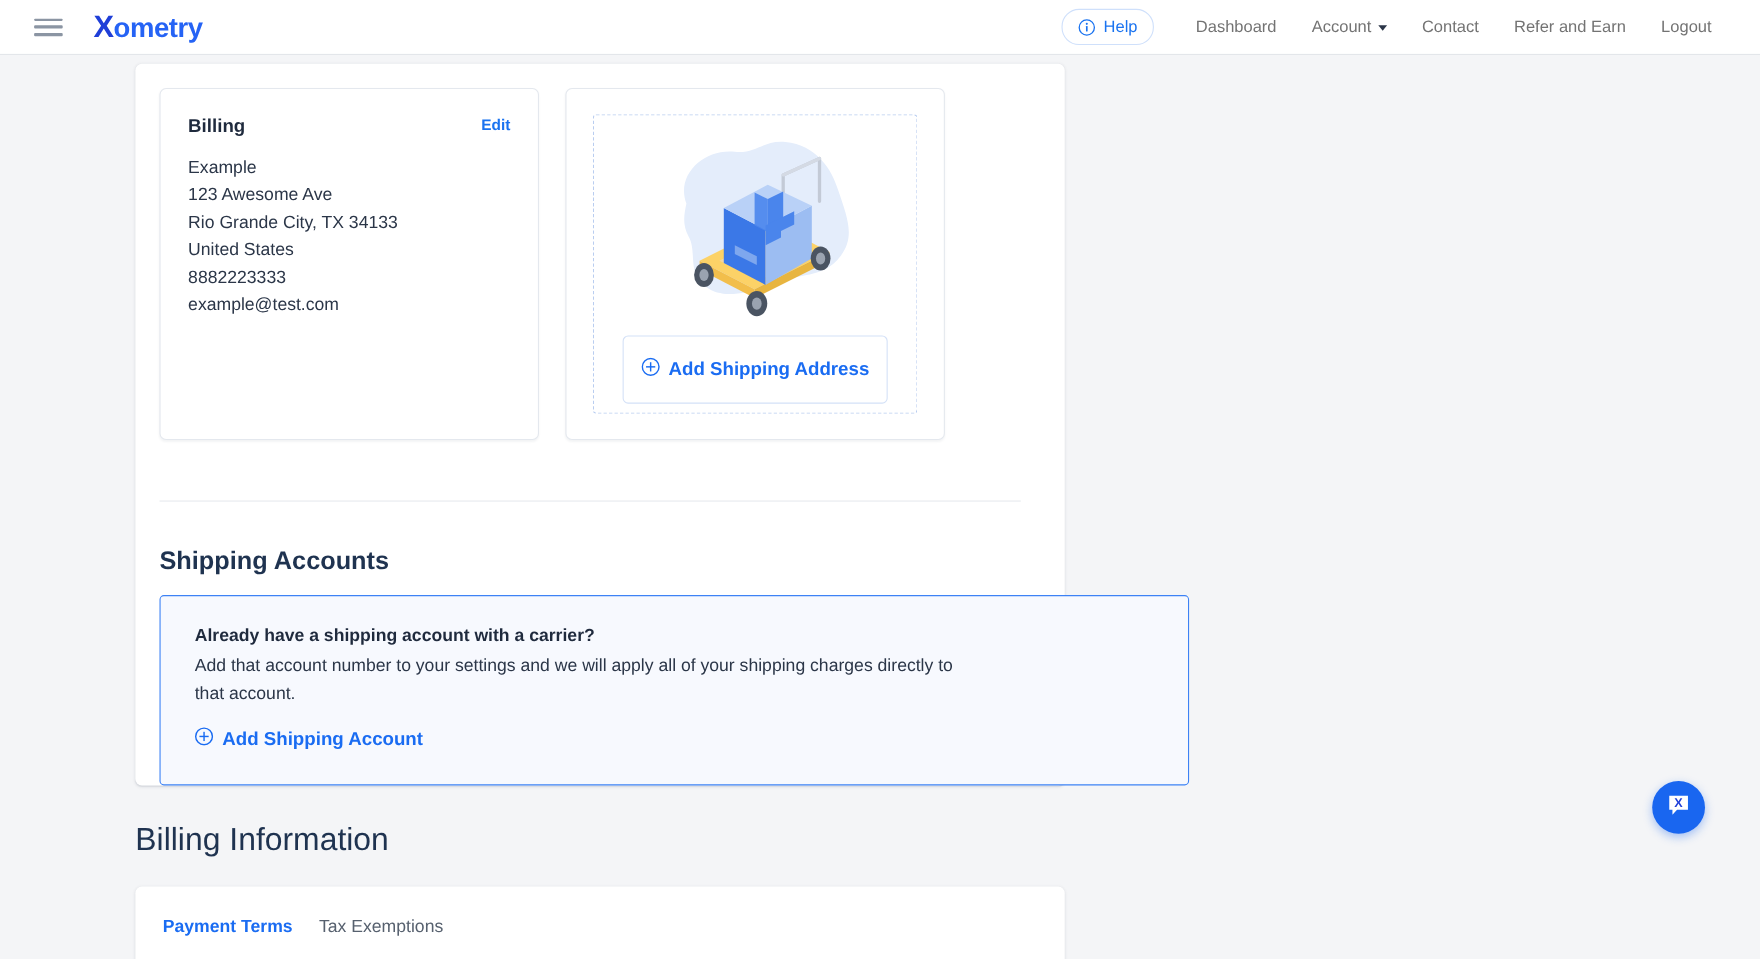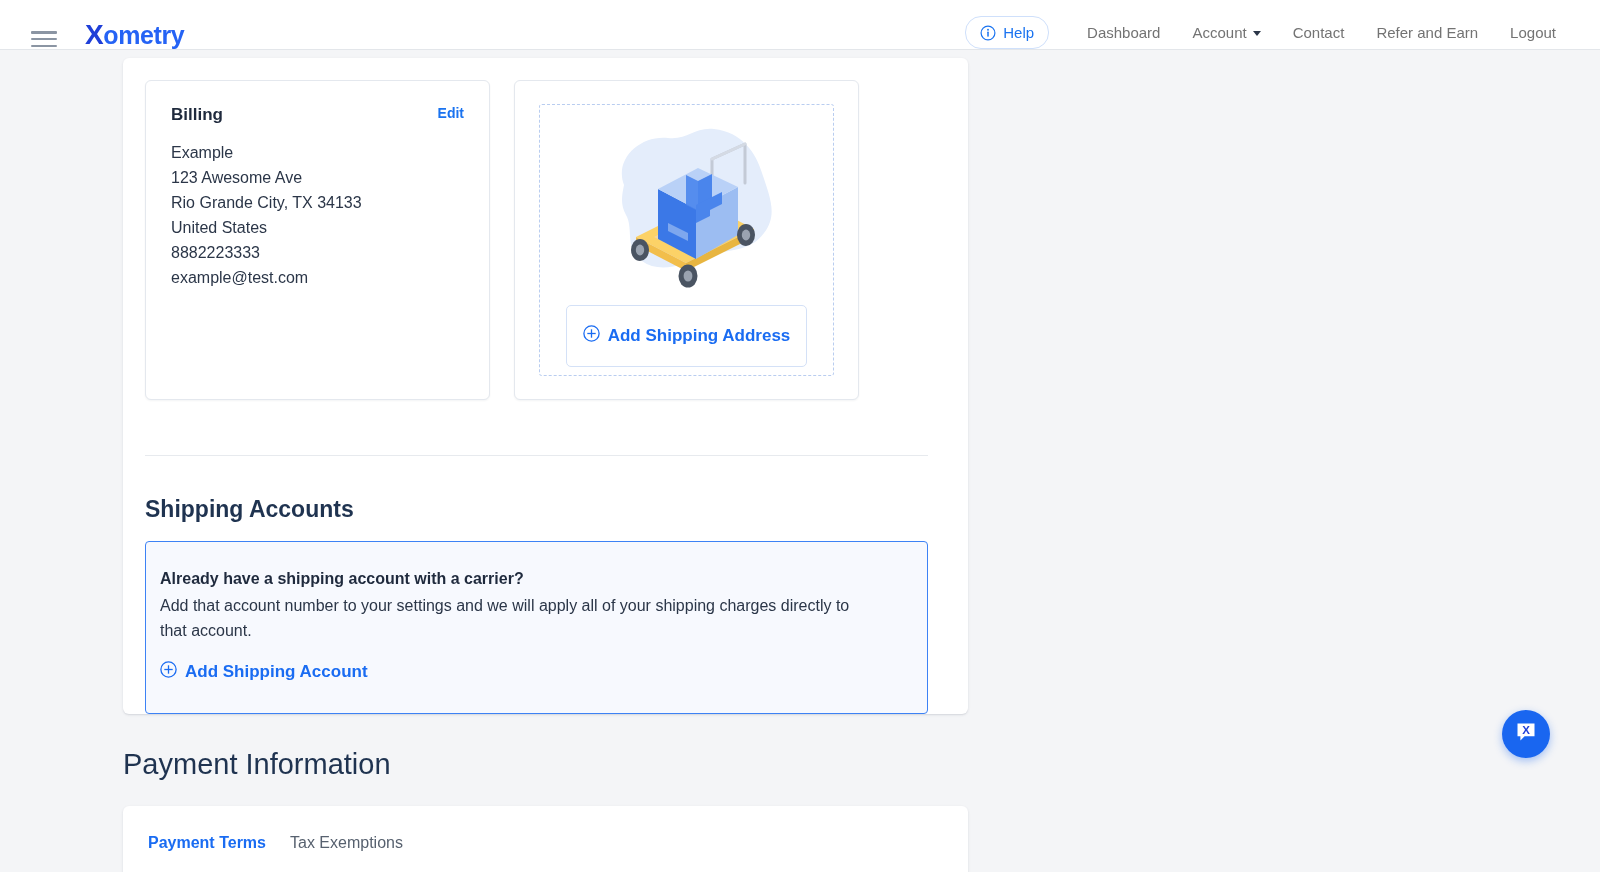--- a/index.html
+++ b/index.html
@@ -9,21 +9,21 @@
     background: #f4f5f7;
     overflow: hidden;
   }
 
   
   .topbar {
     position: absolute; top: 0; left: 0;
     width: 1600px; height: 50px;
     background: #ffffff;
     border-bottom: 1px solid #e3e6ea;
-    display: flex; align-items: flex-end;
+    display: flex; align-items: center;
   }
   .hamburger {
     width: 26px; height: 20px;
     margin-left: 31px; margin-right: 28px;
     display: flex; flex-direction: column; justify-content: space-between;
     cursor: pointer; padding: 2px 0;
   }
   .hamburger span {
     display: block; height: 2.5px; width: 26px;
     background: #8b95a3; border-radius: 1px;
@@ -107,23 +107,23 @@
     width: 783px; height: 1px; background: #e7eaee;
   }
 
   .sec-title {
     position: absolute; left: 22px; top: 438px;
     font-size: 23px; color: #1f3350; font-weight: bold;
   }
 
   .info-box {
     position: absolute; left: 22px; top: 483px;
-    width: 783px; height: 173px;
+    width: 936px; height: 173px;
     background: #f7f9fe; border: 1.5px solid #3d82f5; border-radius: 4px;
-    padding: 24px 14px;
+    padding: 24px 31px;
   }
   .info-strong { font-size: 16px; font-weight: bold; color: #1f2a3d; line-height: 25px; }
   .info-body { font-size: 16px; color: #2b3648; line-height: 25px; max-width: 700px; margin-top: 2px; }
   .add-acct-link {
     display: inline-flex; align-items: center; gap: 8px;
     margin-top: 18px; color: #1a6cf2; font-size: 17px;
     font-weight: bold; cursor: pointer;
   }
 
   
@@ -283,21 +283,21 @@
             <circle cx="8.5" cy="8.5" r="7.6" fill="none" stroke="#1a6cf2" stroke-width="1.3"></circle>
             <rect x="7.85" y="4.3" width="1.3" height="8.4" fill="#1a6cf2"></rect>
             <rect x="4.3" y="7.85" width="8.4" height="1.3" fill="#1a6cf2"></rect>
           </svg>
         </span>
         <span>Add Shipping Account</span>
       </div>
     </div>
   </div>
 
-  <div class="billing-title">Payment Information</div>
+  <div class="billing-title">Billing Information</div>
 
   <div class="billing-panel">
     <div class="tabs">
       <div class="tab active">Payment Terms</div>
       <div class="tab">Tax Exemptions</div>
     </div>
   </div>
 
   <div class="fab">
     <span>

